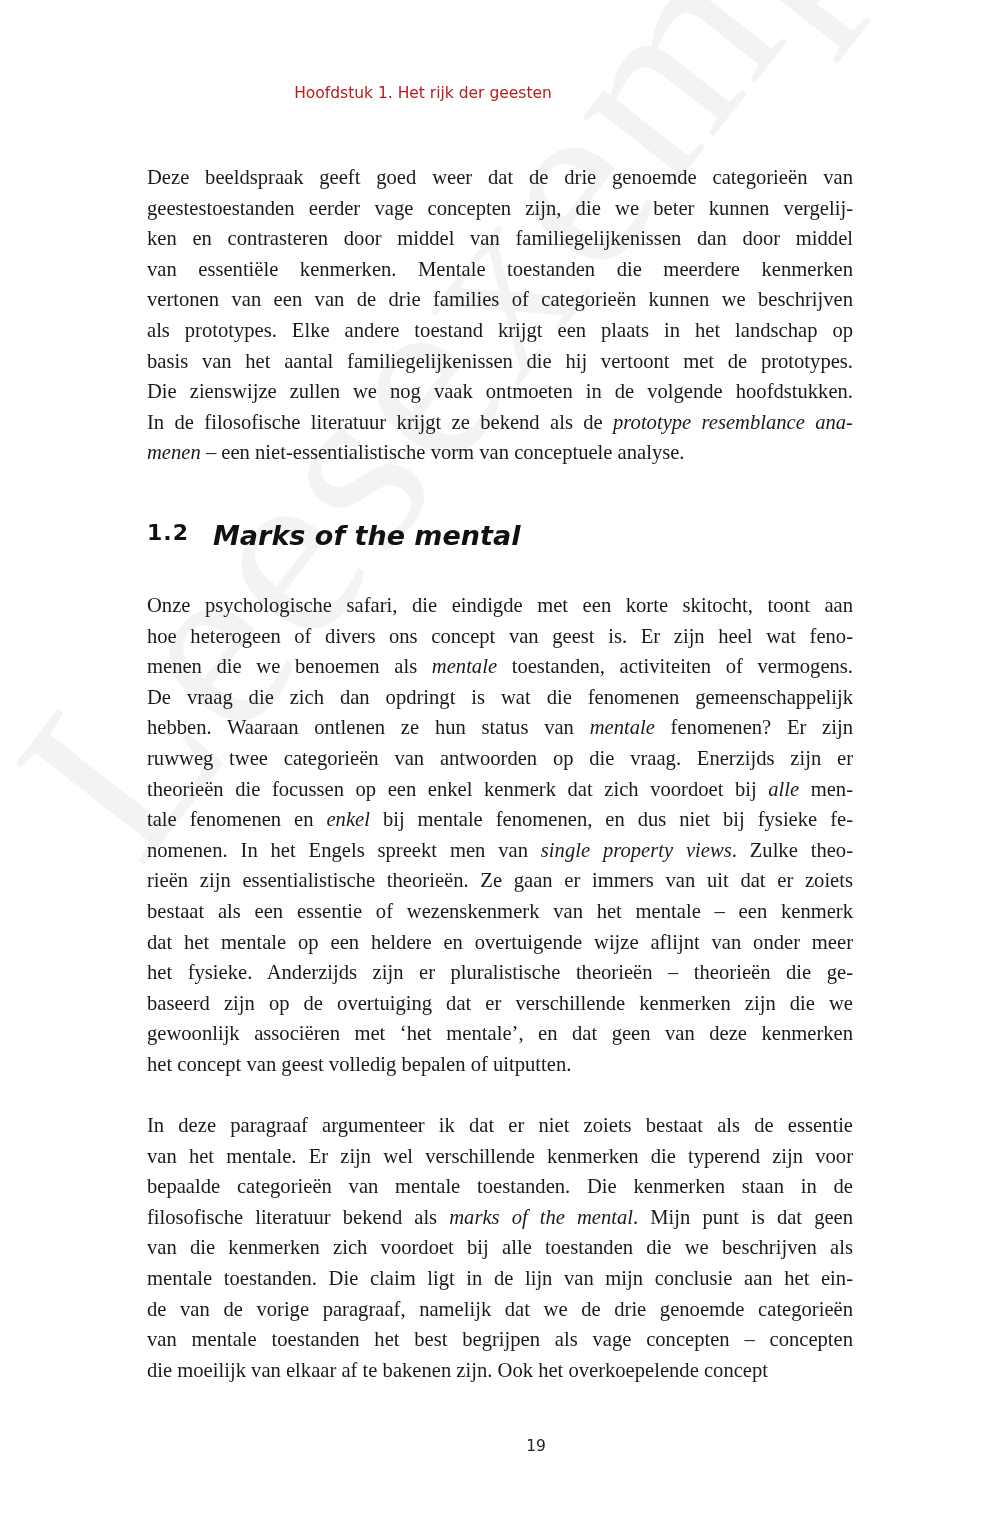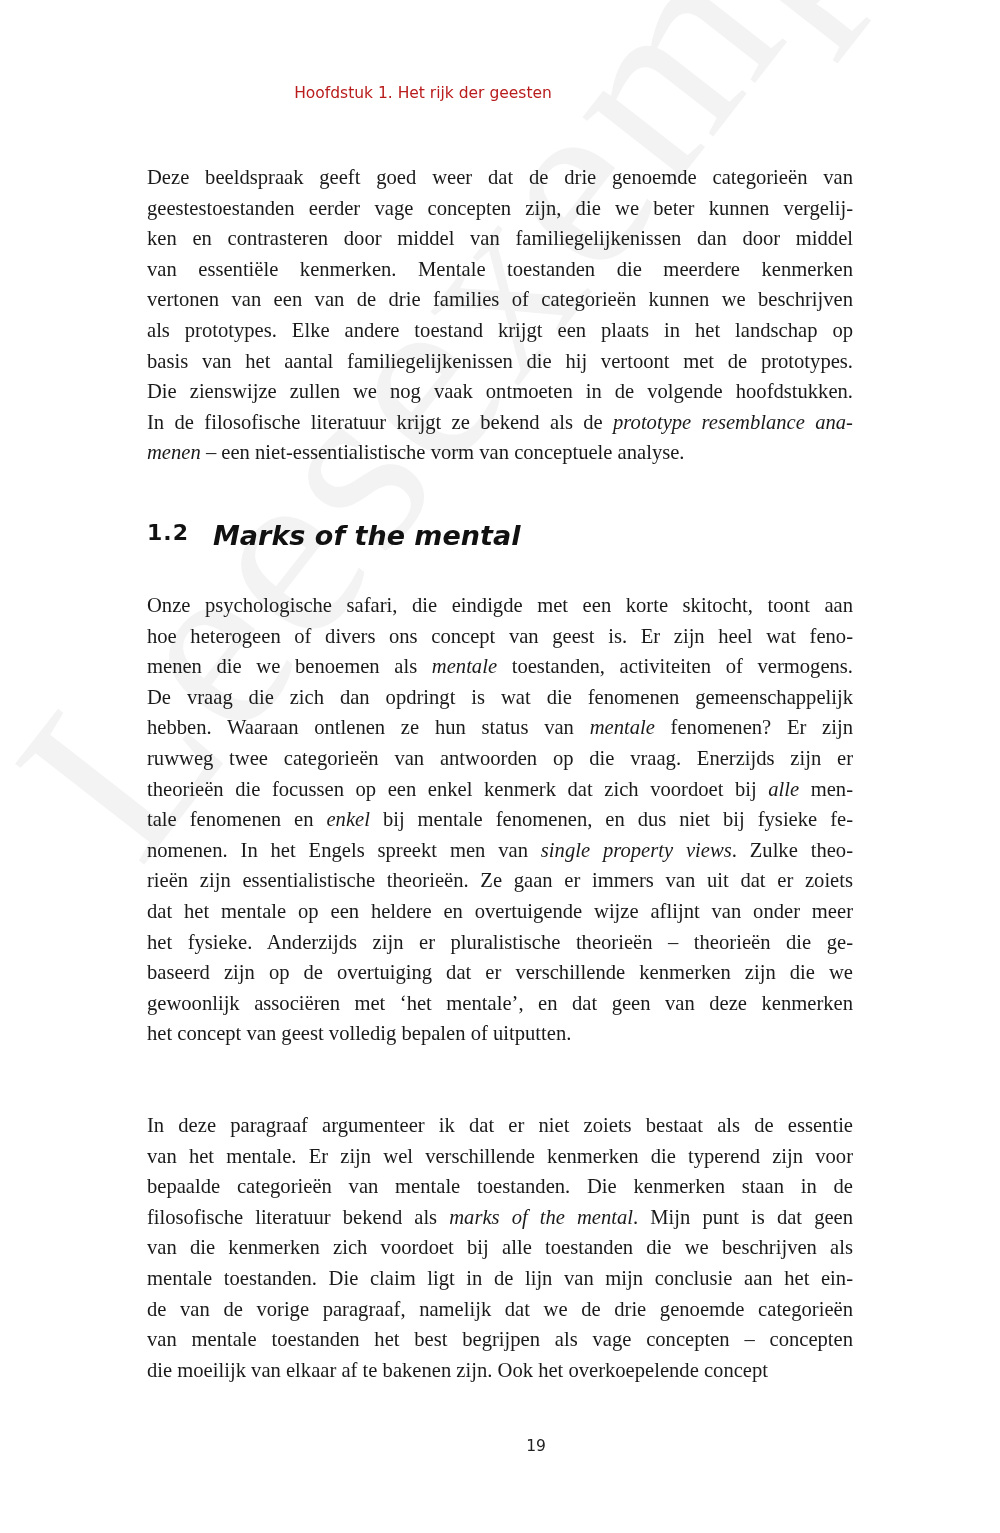--- a/index.html
+++ b/index.html
@@ -131,20 +131,21 @@
       <span class="line"><span>Onze psychologische safari, die eindigde met een korte skitocht, toont aan</span></span>
       <span class="line"><span>hoe heterogeen of divers ons concept van geest is. Er zijn heel wat feno-</span></span>
       <span class="line"><span>menen die we benoemen als </span><em>mentale</em><span> toestanden, activiteiten of vermogens.</span></span>
       <span class="line"><span>De vraag die zich dan opdringt is wat die fenomenen gemeenschappelijk</span></span>
       <span class="line"><span>hebben. Waaraan ontlenen ze hun status van </span><em>mentale</em><span> fenomenen? Er zijn</span></span>
       <span class="line"><span>ruwweg twee categorieën van antwoorden op die vraag. Enerzijds zijn er</span></span>
       <span class="line"><span>theorieën die focussen op een enkel kenmerk dat zich voordoet bij </span><em>alle</em><span> men-</span></span>
       <span class="line"><span>tale fenomenen en </span><em>enkel</em><span> bij mentale fenomenen, en dus niet bij fysieke fe-</span></span>
       <span class="line"><span>nomenen. In het Engels spreekt men van </span><em>single property views</em><span>. Zulke theo-</span></span>
       <span class="line"><span>rieën zijn essentialistische theorieën. Ze gaan er immers van uit dat er zoiets</span></span>
+      <span class="line"><span>bestaat als een essentie of wezenskenmerk van het mentale – een kenmerk</span></span>
       <span class="line"><span>dat het mentale op een heldere en overtuigende wijze aflijnt van onder meer</span></span>
       <span class="line"><span>het fysieke. Anderzijds zijn er pluralistische theorieën – theorieën die ge-</span></span>
       <span class="line"><span>baseerd zijn op de overtuiging dat er verschillende kenmerken zijn die we</span></span>
       <span class="line"><span>gewoonlijk associëren met ‘het mentale’, en dat geen van deze kenmerken</span></span>
       <span class="line last"><span>het concept van geest volledig bepalen of uitputten.</span></span>
     </div>
 
   <div class="block p3">
       <span class="line"><span>In deze paragraaf argumenteer ik dat er niet zoiets bestaat als de essentie</span></span>
       <span class="line"><span>van het mentale. Er zijn wel verschillende kenmerken die typerend zijn voor</span></span>

